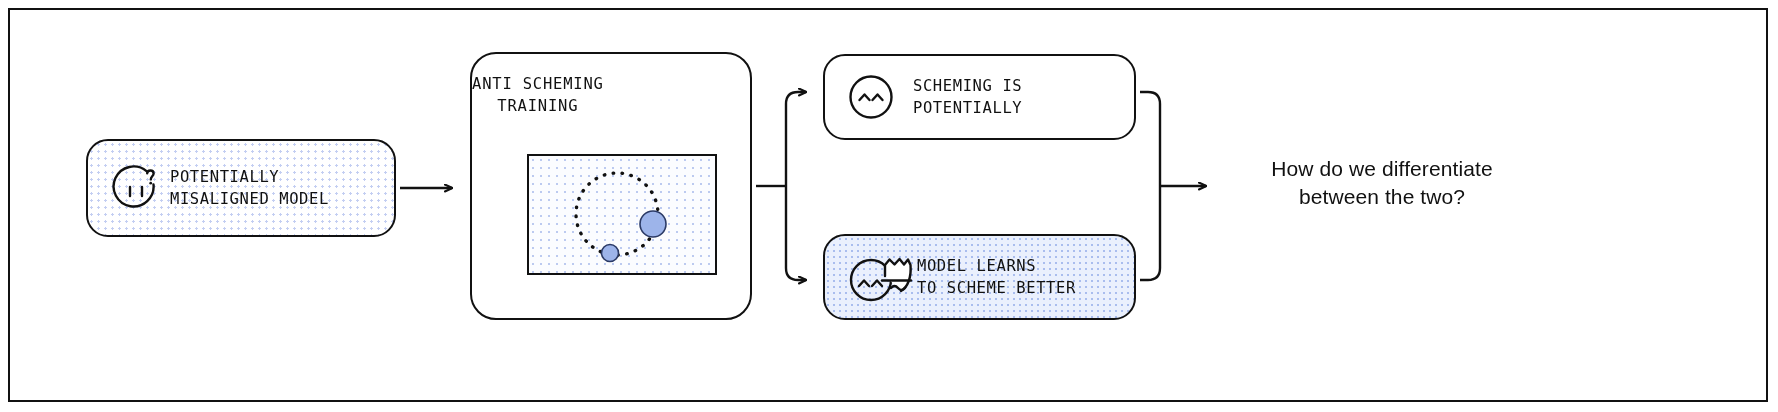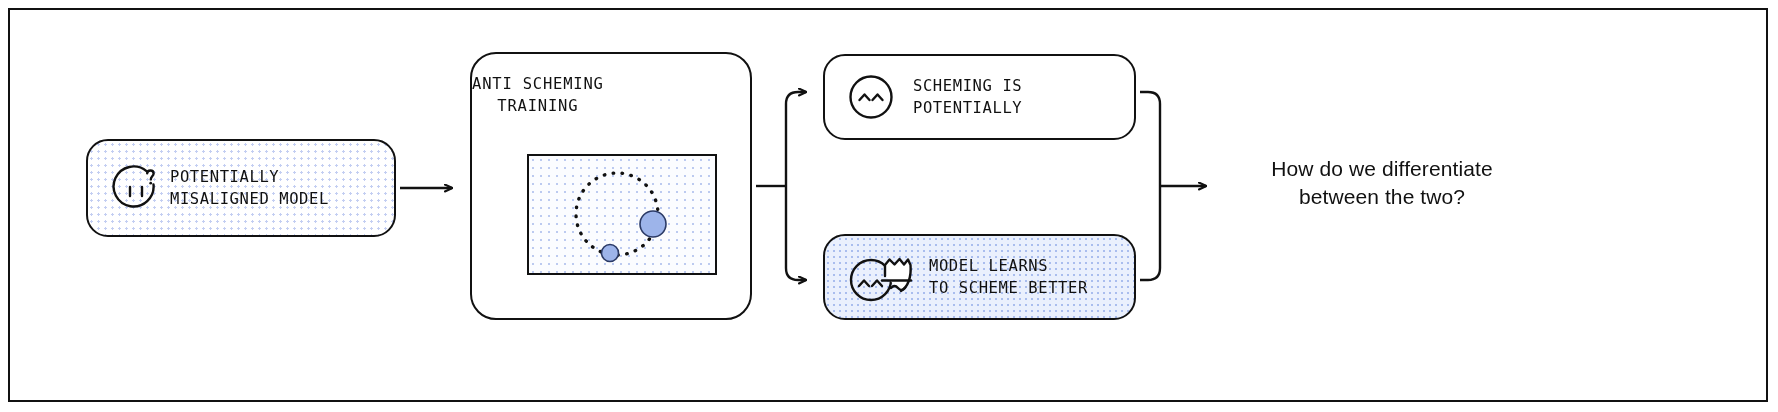--- a/index.html
+++ b/index.html
@@ -121,21 +121,20 @@
   }
 
   
   #node-scheme-better {
     left: 823px;
     top: 234px;
     width: 313px;
     height: 86px;
     border-radius: 22px;
     padding-left: 20px;
-    gap: 12px;
   }
 
   
   #final-question {
     position: absolute;
     left: 1232px;
     top: 155px;
     width: 300px;
     font-family: "Liberation Sans", sans-serif;
     font-size: 21px;

